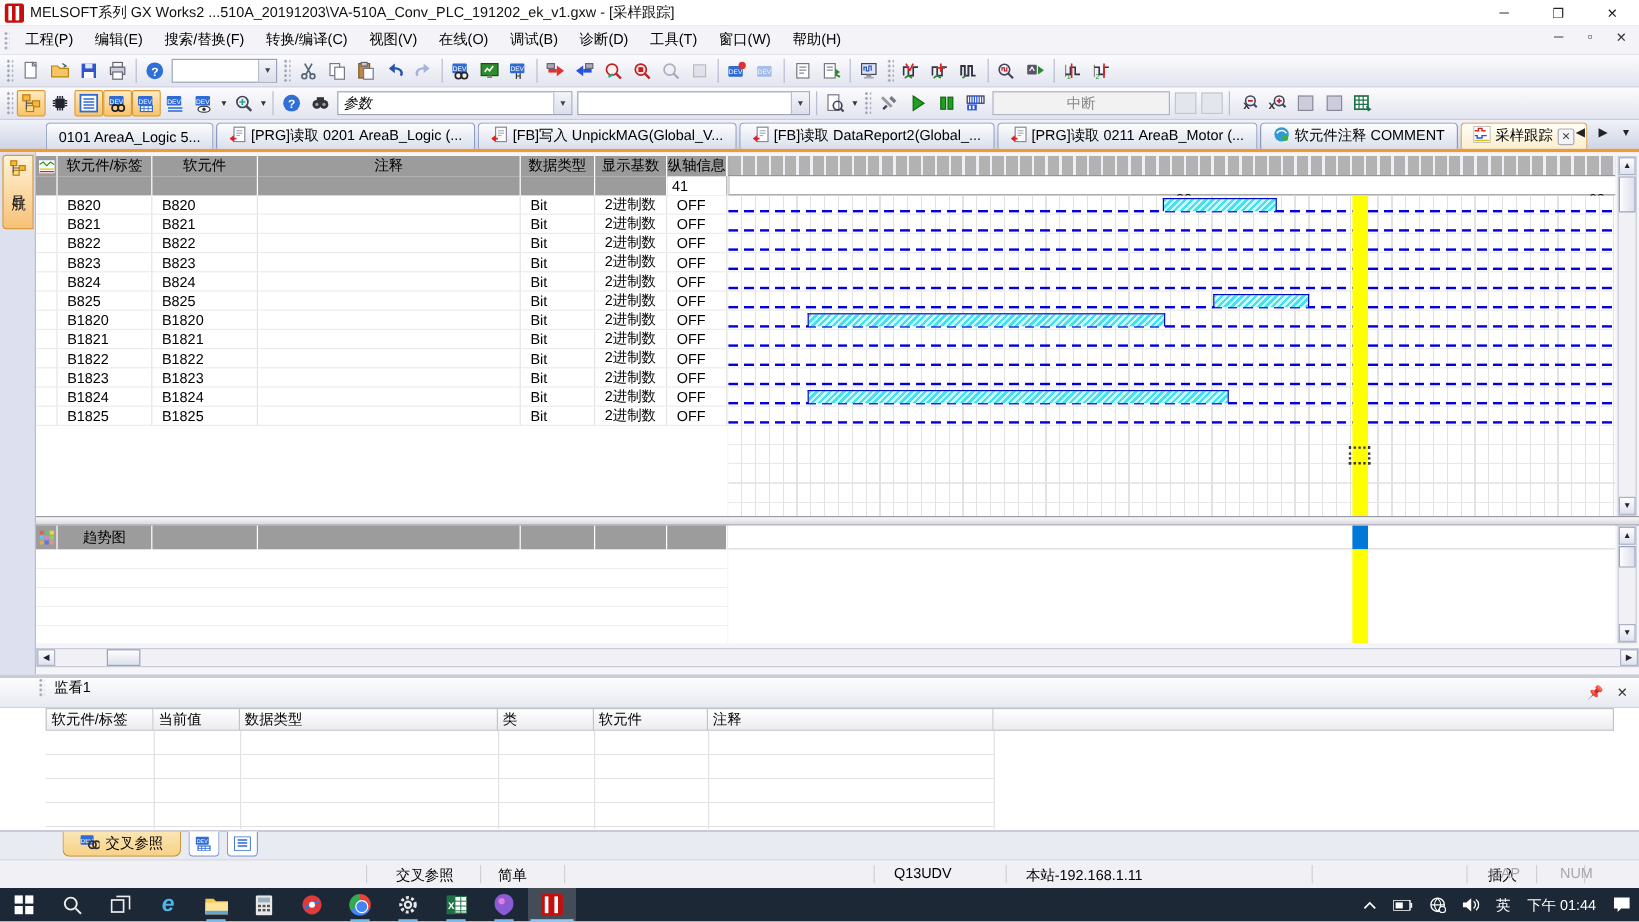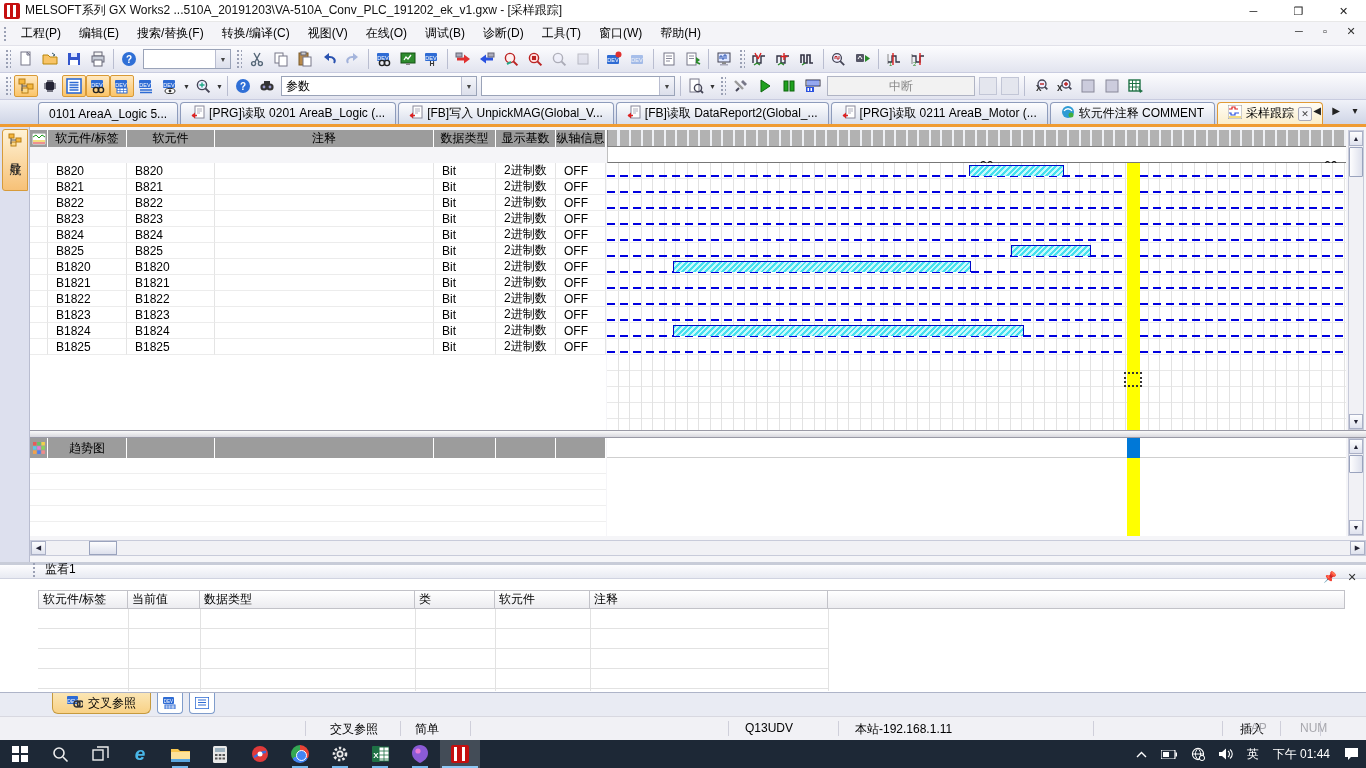--- a/index.html
+++ b/index.html
@@ -91,21 +91,21 @@
   
   .vscroll { position:absolute; width:16px; background:#f1f1f5; border:1px solid #c8cbda; }
   .sbtn { position:absolute; left:0; width:14px; height:15px; background:linear-gradient(#fdfdfe,#dfe2ee); border:1px solid #aab0c6; display:flex; align-items:center; justify-content:center; font-size:7px; color:#223;}
   .sthumb { position:absolute; left:0; width:14px; background:linear-gradient(90deg,#fdfdfe,#dde0ec); border:1px solid #9aa3bd; border-radius:1px;}
   .hscroll { position:absolute; left:0; top:413px; width:1336px; height:16px; background:#f1f1f5; border:1px solid #c8cbda;}
   .hbtn { position:absolute; top:0; width:15px; height:14px; background:linear-gradient(#fdfdfe,#dfe2ee); border:1px solid #aab0c6; display:flex; align-items:center; justify-content:center; font-size:7px; color:#223;}
   .hthumb { position:absolute; top:0; left:58px; width:28px; height:14px; background:linear-gradient(#fdfdfe,#dde0ec); border:1px solid #9aa3bd;}
 
   
   .watch { position:absolute; left:0; top:562px; width:1366px; height:130px; background:#fff; border-top:3px solid #c8ccd8; }
-  .watch-title { position:absolute; left:0; top:0; width:1366px; height:14px; background:linear-gradient(#fdfdfe,#e8eaf2); border-bottom:1px solid #d0d3e0; display:flex; align-items:flex-end;}
+  .watch-title { position:absolute; left:0; top:0; width:1366px; height:25px; background:linear-gradient(#fdfdfe,#e8eaf2); border-bottom:1px solid #d0d3e0; display:flex; align-items:flex-start;}
   .watch-title .mgrip { margin-left:32px; }
   .wt-ctrl { position:absolute; right:6px; top:4px; display:flex; gap:6px; }
   .wt-ctrl span { width:16px; height:16px; display:flex; align-items:center; justify-content:center; color:#333; font-size:11px;}
   .watch-head { position:absolute; left:38px; top:25px; height:19px; display:flex; }
   .whcell { background:linear-gradient(#ffffff,#ececf0); border:1px solid #c2c2c8; border-left:none; padding:1px 4px; display:flex; align-items:center; white-space:nowrap; overflow:hidden;}
   .whcell:first-child { border-left:1px solid #c2c2c8; }
   .watch-grid { position:absolute; left:38px; top:44px; width:790px; height:82px;
      background-image:repeating-linear-gradient(180deg,transparent 0 19px,#e2e2e2 19px 20px);}
   .wgv { position:absolute; top:0; width:1px; height:82px; background:#e2e2e2; }
 
@@ -467,21 +467,21 @@
       </div>
       <div class="tb-icon" title="find-icon">
         <svg width="16" height="16" viewBox="0 0 16 16">
           <circle cx="5" cy="9" r="3.6" fill="#333"></circle>
           <circle cx="11" cy="9" r="3.6" fill="#333"></circle>
           <rect x="5" y="3" width="6" height="4" fill="#333"></rect>
           <circle cx="5" cy="9" r="1.4" fill="#99c"></circle>
           <circle cx="11" cy="9" r="1.4" fill="#99c"></circle>
         </svg>
       </div>
-      <div class="tb-combo" style="width: 196px;">
+      <div class="tb-combo" style="width: 196px; font-style: italic;">
         <span class="cv">参数</span>
         <span class="ca">▼</span>
       </div>
       <div class="tb-combo" style="width: 194px;">
         <span class="cv"></span>
         <span class="ca">▼</span>
       </div>
       <div class="tb-sep"></div>
       <div class="tb-icon" title="page-display-icon">
         <svg width="16" height="16" viewBox="0 0 16 16">
@@ -648,20 +648,29 @@
             </svg>
           </div>
         <div class="gcell" style="width:79px">软元件/标签</div>
         <div class="gcell" style="width:88px">软元件</div>
         <div class="gcell" style="width:219px">注释</div>
         <div class="gcell" style="width:62px">数据类型</div>
         <div class="gcell" style="width:60px">显示基数</div>
         <div class="gcell" style="width:50px">纵轴信息</div>
       </div>
 
+      <div class="gsub">
+        <div class="gcell" style="width:18px"></div>
+        <div class="gcell" style="width:79px"></div>
+        <div class="gcell" style="width:88px"></div>
+        <div class="gcell" style="width:219px"></div>
+        <div class="gcell" style="width:62px"></div>
+        <div class="gcell" style="width:60px"></div>
+        <div class="gcell white" style="width:50px">41</div>
+      </div>
 
       <div id="device-rows">
           <div class="drow">
             <div class="dcell" style="width: 18px; padding-left: 0px;"></div>
             <div class="dcell" style="width: 79px;">B820</div>
             <div class="dcell" style="width: 88px;">B820</div>
             <div class="dcell" style="width: 219px;"></div>
             <div class="dcell" style="width: 62px;">Bit</div>
             <div class="dcell" style="width: 60px;">2进制数</div>
             <div class="dcell" style="width: 50px;">OFF</div>

